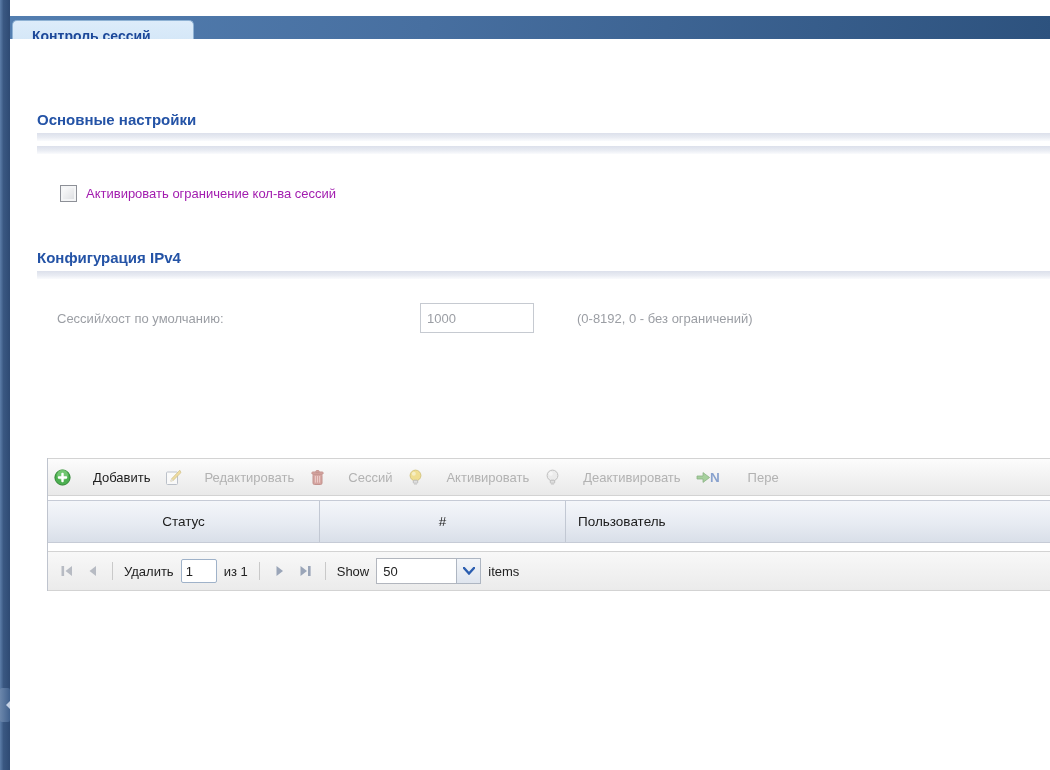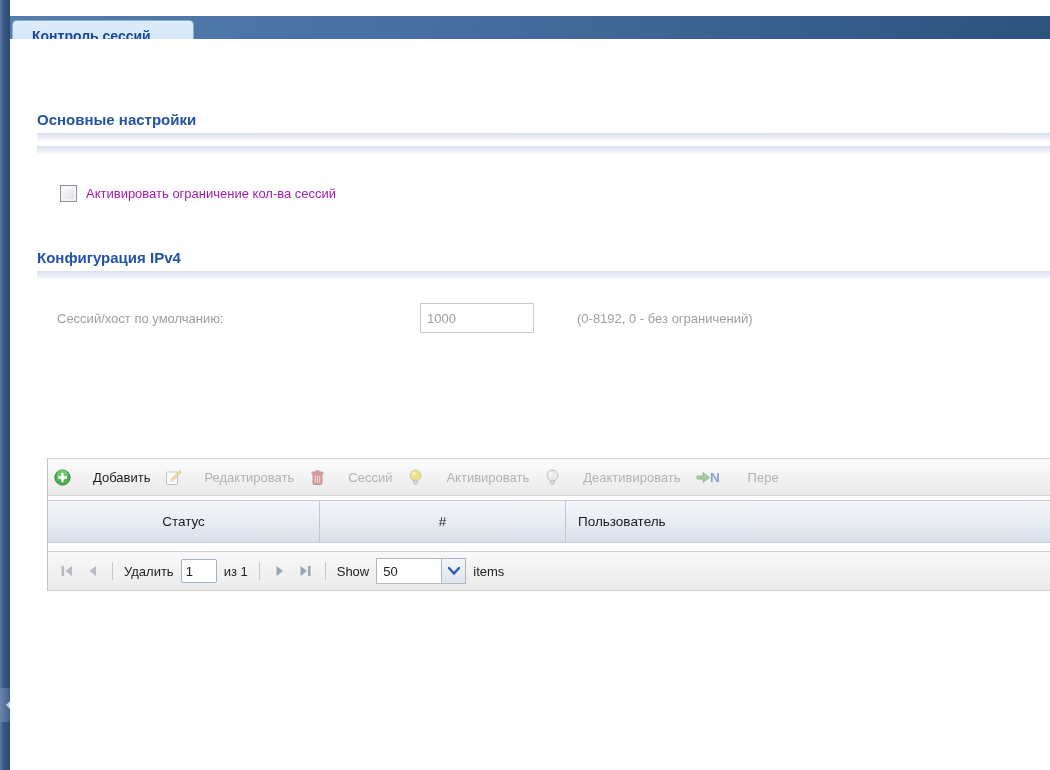--- a/index.html
+++ b/index.html
@@ -77,21 +77,21 @@
   .pagebar { height: 40px; border: 1px solid #d3d3d3; border-left: none;
     background: linear-gradient(to bottom, #f8f8f8, #ebebeb);
     display: flex; align-items: center; padding: 0 10px; font-size: 13px; color: #222;
     gap: 7px; }
   .sep { width: 1px; height: 18px; background: #c9c9c9; margin: 0 4px; }
   .pgicon { width: 18px; height: 18px; display: inline-flex; align-items: center;
     justify-content: center; cursor: pointer; }
   .page-input { width: 36px; height: 24px; border: 1px solid #9fb2c9; border-radius: 2px;
     font-family: inherit; font-size: 13px; padding: 0 4px; color: #222; background: #fff; }
   .combo { display: flex; align-items: stretch; height: 26px; cursor: pointer; }
-  .combo-val { width: 65px; border: 1px solid #b2b6be; border-right: none; background: #fff;
+  .combo-val { width: 80px; border: 1px solid #b2b6be; border-right: none; background: #fff;
     display: flex; align-items: center; padding-left: 6px; font-size: 13px; color: #222; }
   .combo-trig { width: 25px; border: 1px solid #aeb6c2;
     background: linear-gradient(to bottom, #f2f5f9, #dfe5ee);
     display: flex; align-items: center; justify-content: center; }
 </style>
 </head>
 <body>
 
 <div class="left-strip">
   <div class="strip-handle"></div>

